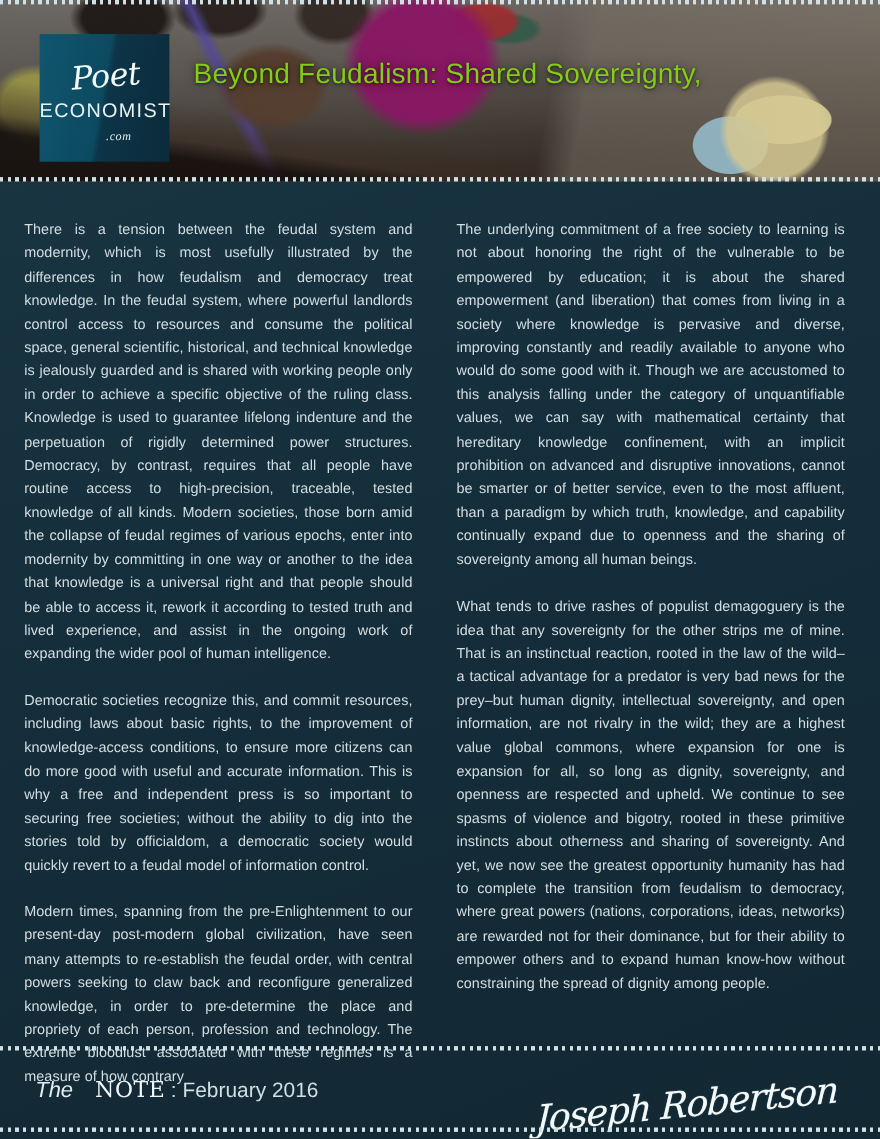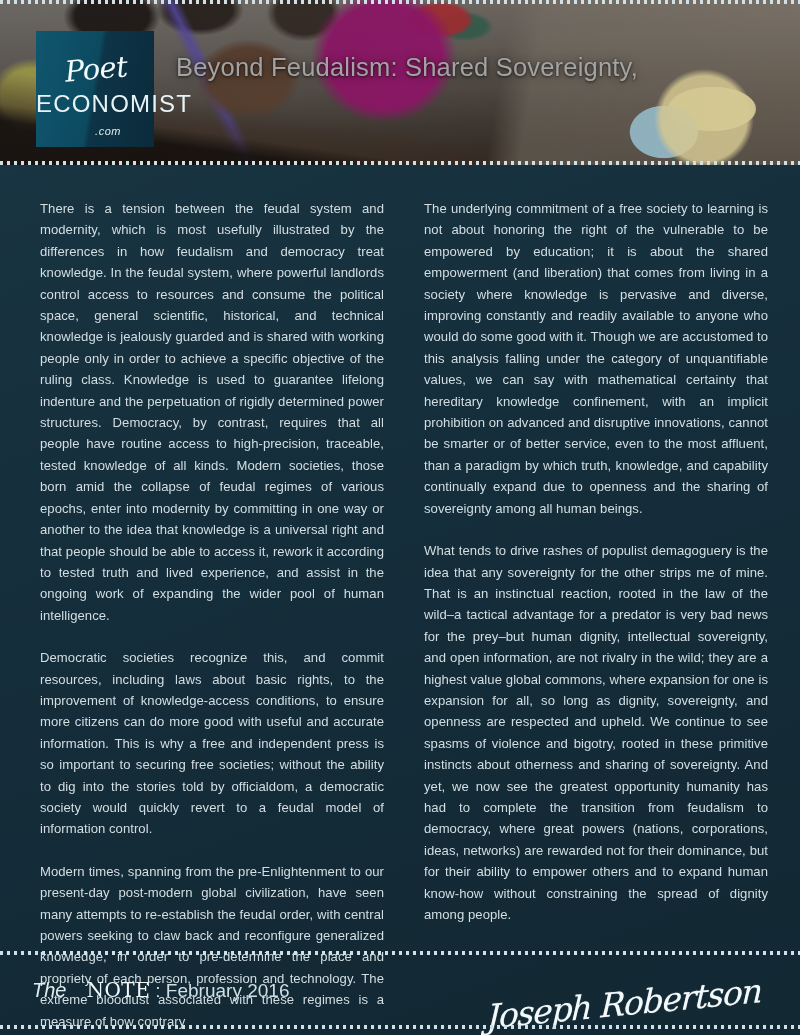--- a/index.html
+++ b/index.html
@@ -77,45 +77,45 @@
     font-style: italic;
     font-size: 29px;
     line-height: 1;
     padding-top: 24px;
     letter-spacing: -0.5px;
     color: #f2fbfd;
     transform: rotate(-5deg);
   }
   .logo-econ {
     font-family: "Liberation Sans", sans-serif;
-    font-size: 24px;
+    font-size: 18px;
     letter-spacing: 1.2px;
     margin-top: 6px;
     color: #e7f3f6;
     font-weight: 300;
   }
   .logo-com {
-    font-family: Liberation Sans, sans-serif;
+    font-family: Liberation Serif, serif;
     font-style: italic;
     font-size: 11px;
     letter-spacing: 0.5px;
     margin-top: 7px;
     margin-right: -26px;
     color: #dceaef;
   }
   .header-title {
     position: absolute;
     left: 176px;
     top: 48px;
     width: 600px;
     font-family: "Liberation Sans", sans-serif;
     font-weight: 300;
     font-size: 25.5px;
     line-height: 38px;
-    color: #a3a3a3;
+    color: #84cc16;
     text-shadow: 0 1px 3px rgba(0,0,0,0.65), 0 0 10px rgba(0,0,0,0.4);
     letter-spacing: 0.2px;
   }
 
   
   .dotted-rule {
     height: 4px;
     width: 100%;
     background-image: repeating-linear-gradient(
       to right,
@@ -128,21 +128,21 @@
   .rule-bottom { position: absolute; top: 1025px;left: 0; z-index: 5; }
 
   
   .body-area {
     position: absolute;
     top: 165px;
     left: 0;
     width: 800px;
     height: 786px;
     box-sizing: border-box;
-    padding: 33px 32px 0 40px;
+    padding: 33px 32px 0 22px;
     display: flex;
     gap: 40px;
   }
   .column { width: 361px; }
   .column p {
     margin: 0 0 21px 0;
     font-family: "Liberation Sans", sans-serif;
     font-size: 13.1px;
     line-height: 21.4px;
     color: #d3dee2;

